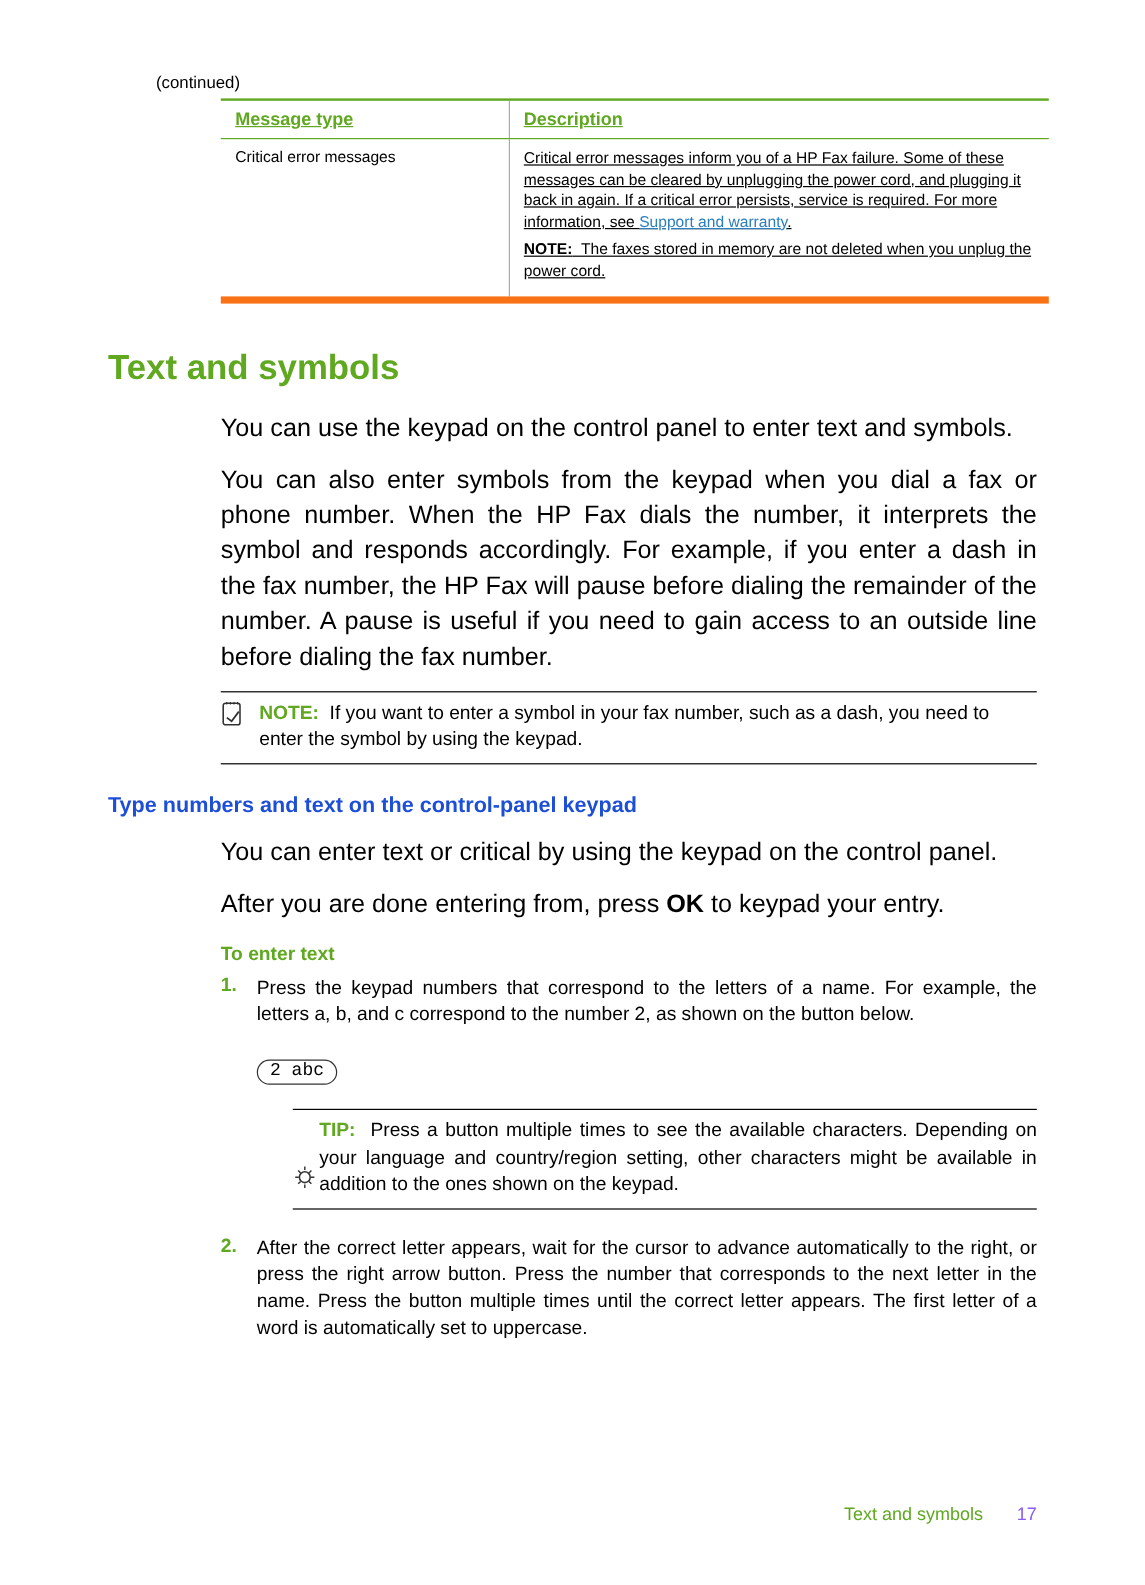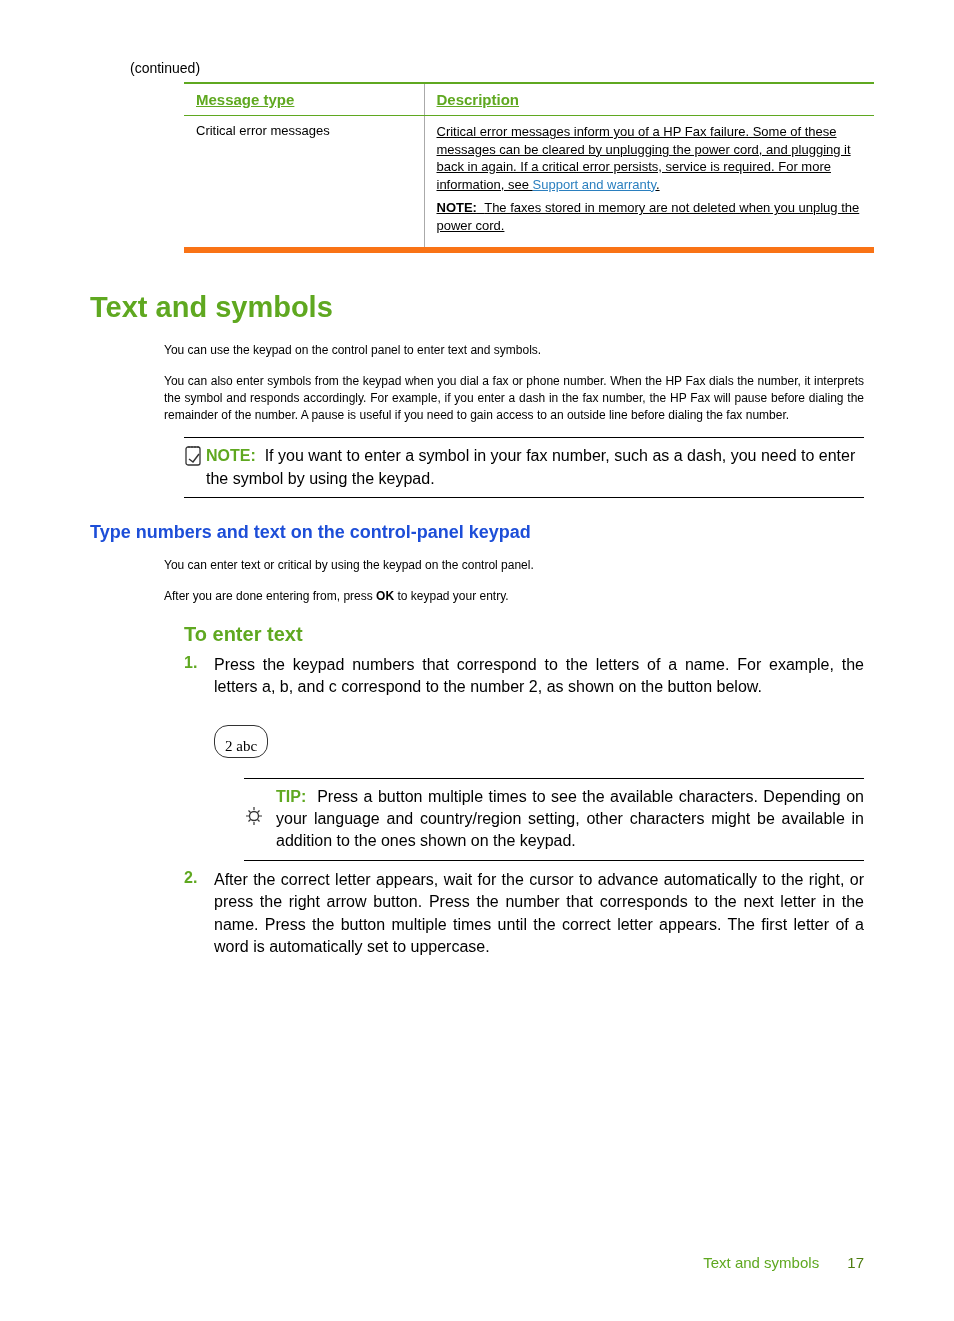--- a/index.html
+++ b/index.html
@@ -44,85 +44,85 @@
     .desc-block p { margin-bottom: 6px; line-height: 1.35; text-decoration: underline; }
     .link { color: #2a7fbf; text-decoration: underline; }
     .h1 {
       color: #5fa820;
       font-size: 29px;
       font-weight: bold;
       margin-top: 38px;
       margin-bottom: 18px;
     }
     .body-para {
-      font-size: 12px;
-      margin-left: 74px;
+      font-size: 21px;
+      margin-left: 94px;
       line-height: 1.4;
       margin-bottom: 14px;
       text-align: justify;
     }
     .note-box {
       margin-left: 94px;
       border-top: 1px solid #000;
       border-bottom: 1px solid #000;
       padding: 7px 0;
       display: flex;
       align-items: flex-start;
+      gap: 10px;
       margin-bottom: 24px;
     }
     .note-icon { flex-shrink: 0; width: 22px; }
     .note-text { font-size: 16px; line-height: 1.4; }
     .h2 {
       color: #1d4ed8;
       font-size: 18px;
       font-weight: bold;
       margin-top: 14px;
       margin-bottom: 14px;
     }
     .h3 {
       color: #5fa820;
-      font-size: 20px;
+      font-size: 16px;
       font-weight: bold;
       margin-left: 94px;
       margin-top: 18px;
       margin-bottom: 8px;
     }
     .ol { margin-left: 94px; }
     .li { display: flex; margin-bottom: 12px; }
     .li-num { color: #5fa820; font-weight: bold; font-size: 16px; width: 30px; flex-shrink: 0; }
     .li-body { font-size: 16px; line-height: 1.4; text-align: justify; }
     .key-button {
       display: inline-block;
       border: 1.5px solid #333;
       border-radius: 14px;
-      padding: 12px 10px 2px 10px;
+      padding: 0 10px 2px 10px;
       font-size: 15px;
       margin-left: 124px;
       margin-top: 14px;
       margin-bottom: 20px;
-      font-family: Liberation Serif, serif;
+      font-family: Liberation Mono, monospace;
     }
     .tip-box {
       margin-left: 30px;
       border-top: 1px solid #000;
       border-bottom: 1px solid #000;
       padding: 7px 0;
       display: flex;
-      align-items: center;
-      gap: 10px;
-      margin-bottom: 8px;
+      align-items: flex-end;
+      margin-bottom: 22px;
     }
     .footer {
       position: absolute;
       bottom: 50px;
       right: 90px;
       font-size: 15px;
     }
     .footer-label { color: #5fa820; margin-right: 24px; }
-    .footer-page { color: #4d7c0f; }
+    .footer-page { color: #8b5cf6; }
     .bold { font-weight: bold; }
     .green-bold { color: #5fa820; font-weight: bold; }
   </style>
 </head>
 <body>
 
 
 
 <div class="continued">(continued)</div>
 

